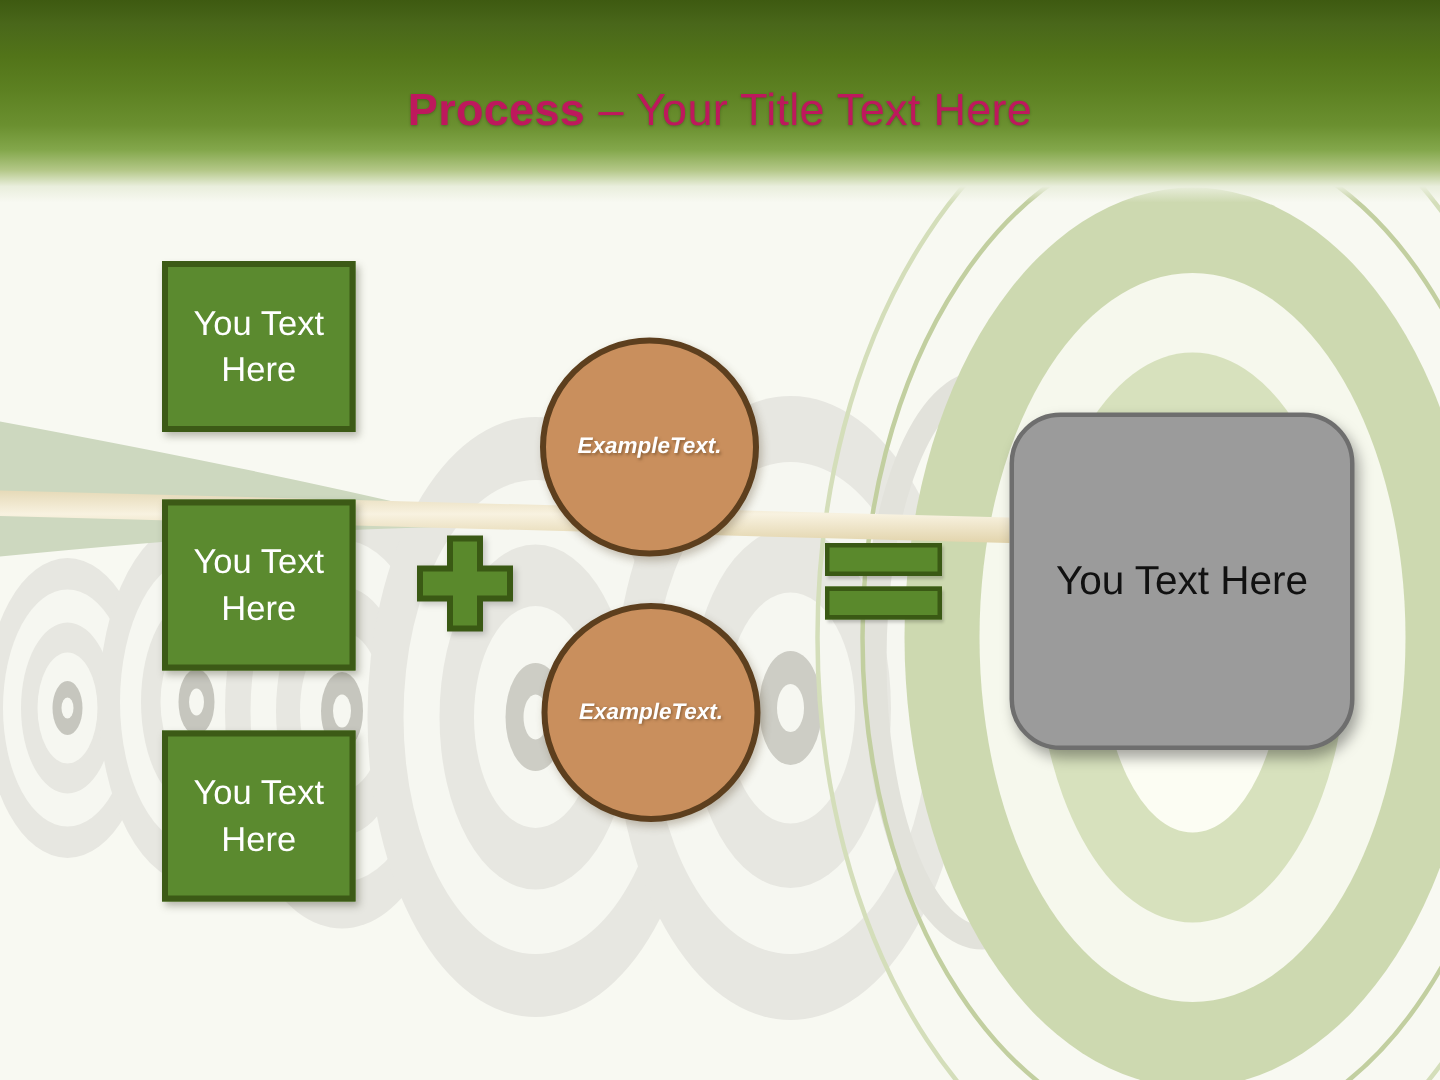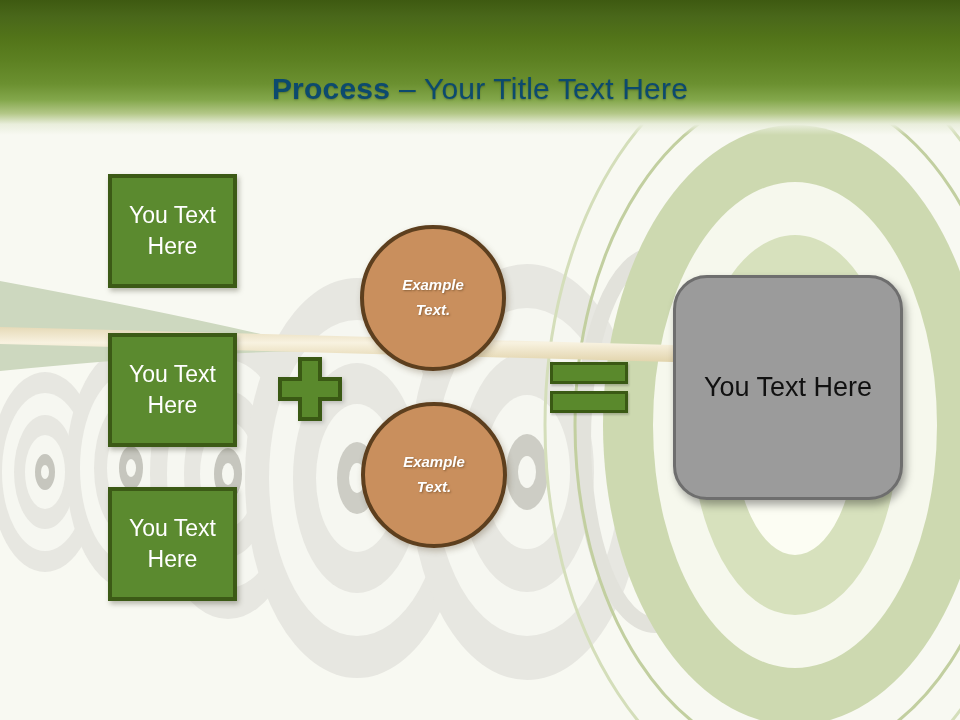--- a/index.html
+++ b/index.html
@@ -16,43 +16,42 @@
   
   .header{
     position:absolute;top:0;left:0;width:960px;height:135px;z-index:2;
     background:linear-gradient(180deg,
       #3e5a11 0%, #49671a 12%, #527419 28%, #5d8122 45%,
       #6b9030 62%, #83a74b 74%, #b3c787 84%, #e9eedc 92%,
       rgba(248,249,242,0) 100%);
   }
   .title{
     position:absolute;top:57px;left:0;width:960px;z-index:3;
-    text-align:center;color:#0c4a6e;font-size:30px;letter-spacing:0.2px;
+    text-align:center;color:#be185d;font-size:30px;letter-spacing:0.2px;
     text-shadow:0 1px 2px rgba(0,0,0,0.25);
-    margin-top:15px;
   }
   .title .bold{font-weight:bold;}
   .title .rest{font-weight:normal;margin-left:9px;}
 
   
   .gbox{
     position:absolute;left:108px;width:121px;height:106px;z-index:4;
     background:#5b8a2f;border:4px solid #3c5a16;
     color:#ffffff;font-size:23px;line-height:1.35;text-align:center;
     display:flex;align-items:center;justify-content:center;
     box-shadow:2px 3px 5px rgba(60,60,40,0.35);
   }
   .gbox.b1{top:174px;} .gbox.b2{top:333px;} .gbox.b3{top:487px;}
 
   
   .circle{
     position:absolute;width:138px;height:138px;border-radius:50%;z-index:4;
     background:#c98f5d;border:4px solid #5d3f1e;
     color:#ffffff;font-weight:bold;font-style:italic;font-size:15px;line-height:1.65;
-    display:flex;flex-direction:column;align-items:center;justify-content:center;text-align:center;
+    display:flex;flex-direction:row;align-items:center;justify-content:center;text-align:center;
     text-shadow:1px 1px 2px rgba(90,60,30,0.55);
     box-shadow:2px 3px 6px rgba(80,60,30,0.3);
   }
   .circle.c1{left:360px;top:225px;}
   .circle.c2{left:361px;top:402px;}
 
   
   .plus-wrap{position:absolute;left:277px;top:356px;z-index:4;
     filter:drop-shadow(2px 2px 2px rgba(0,0,0,0.2));}
 

